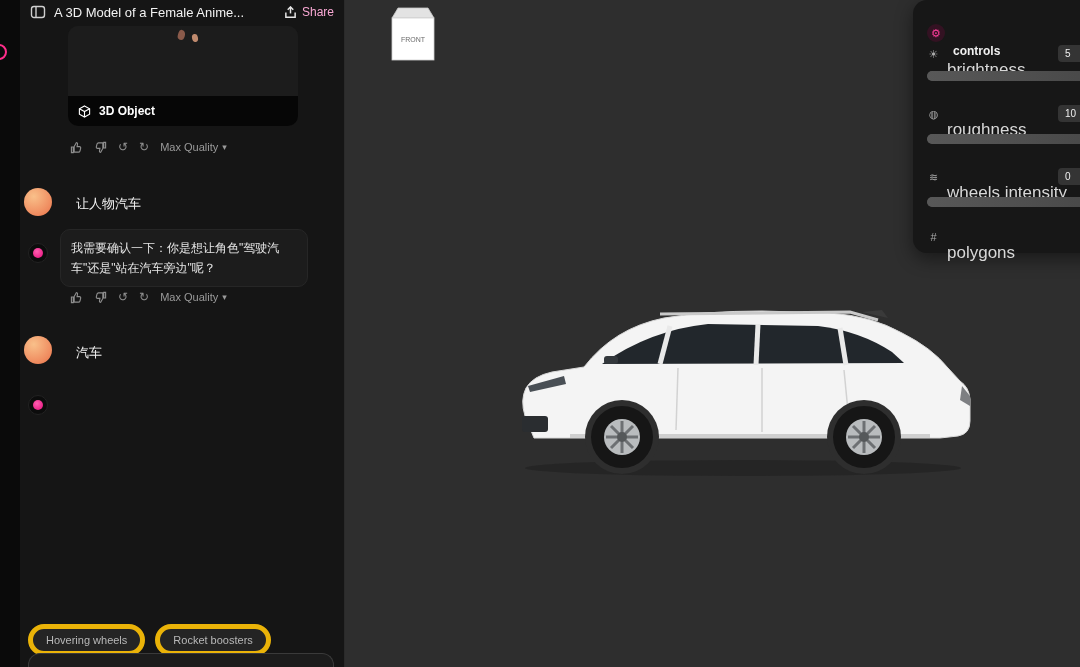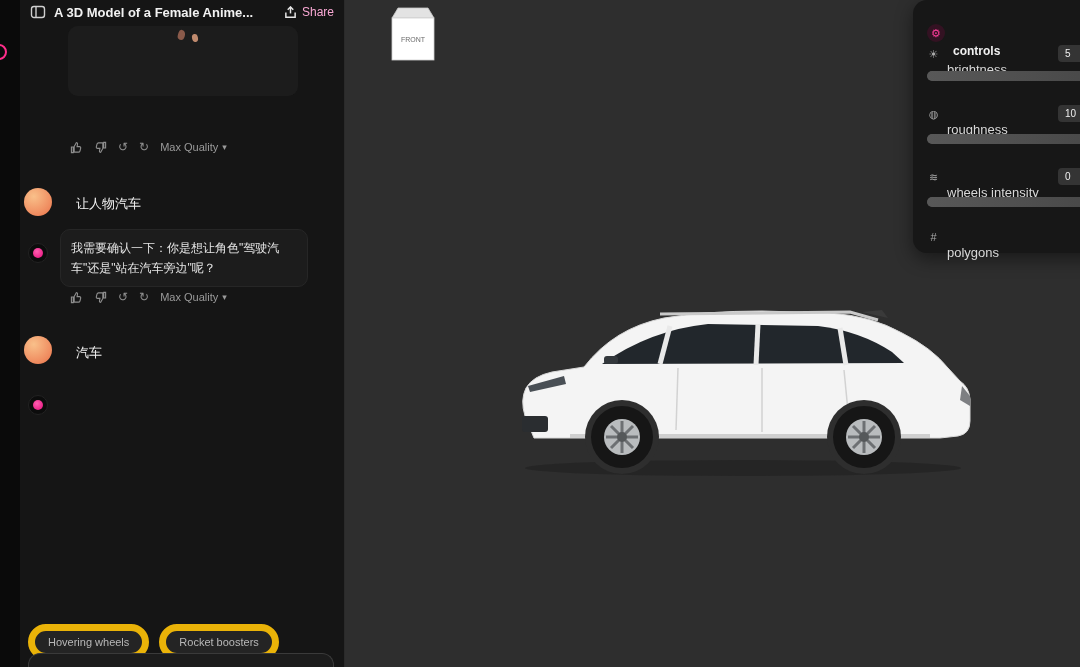--- a/index.html
+++ b/index.html
@@ -9,21 +9,21 @@
 
   
   .edge-strip { position:absolute; left:0; top:0; width:20px; height:667px; background:#0a0a0a; }
   .edge-logo { position:absolute; left:-9px; top:44px; width:16px; height:16px; border:2px solid #ff2d8a; border-radius:50%; }
 
   
   .sidebar { position:absolute; left:20px; top:0; width:325px; height:667px; background:#151515; border-right:1px solid #2a2a2a; }
 
   .sb-header { position:absolute; left:0; top:0; width:100%; height:24px; display:flex; align-items:center; padding:0 10px; gap:8px; }
   .hdr-icon { width:16px; height:16px; flex:0 0 auto; }
-  .sb-title { flex:1; font-size:13px; font-weight:bold; color:#f2f2f2; white-space:nowrap; overflow:hidden; text-overflow:ellipsis; }
+  .sb-title { flex:1; font-size:13px; font-weight:normal; color:#f2f2f2; white-space:nowrap; overflow:hidden; text-overflow:ellipsis; }
   .share-btn { display:flex; align-items:center; gap:5px; font-size:12px; font-weight:normal; color:#f9a8d4; cursor:pointer; }
 
   .object-card { position:absolute; left:48px; top:26px; width:230px; border-radius:10px; overflow:hidden; background:#1b1b1b; }
   .object-preview { position:relative; width:100%; height:70px; background:#1c1c1c; }
   .fig-a { position:absolute; left:110px; top:4px; width:7px; height:10px; background:#8a5a4a; border-radius:40% 60% 50% 50%; transform:rotate(18deg); }
   .fig-b { position:absolute; left:124px; top:8px; width:6px; height:8px; background:#c08a6e; border-radius:50%; transform:rotate(-12deg); }
   .object-label { display:flex; align-items:center; gap:8px; height:30px; padding:0 10px; background:#060606; font-size:12px; font-weight:bold; color:#fff; }
 
   .actions { position:absolute; display:flex; align-items:center; gap:11px; height:16px; color:#8f8f8f; }
   .actions-1 { left:50px; top:139px; }
@@ -37,37 +37,37 @@
   .avatar-bot { position:absolute; width:20px; height:20px; border-radius:50%; background:#0c0c0c; border:1px solid #222; display:flex; align-items:center; justify-content:center; }
   .avatar-bot .dot { width:10px; height:10px; border-radius:50%; background:radial-gradient(circle at 40% 35%, #ff5fb0, #e40b7a); }
 
   .user-text { position:absolute; left:48px; font-size:13px; color:#f2f2f2;margin-left:8px; }
   .bot-card { position:absolute; left:40px; width:248px; background:#1c1c1c; border:1px solid #262626; border-radius:10px; padding:9px 10px; font-size:12px; line-height:1.65; color:#e6e6e6; }
 
   .gen-preview { margin-top:8px; width:100%; height:196px; border:1.5px solid #ff2d8a; border-radius:8px; background:#191919; position:relative; overflow:hidden; }
   .gen-preview svg { position:absolute; left:38px; top:92px; width:152px; height:62px; }
 
   .chips { position:absolute; left:8px; top:624px; display:flex; gap:10px; }
-  .chip { background:#242424; border:7px solid #eab308; border-radius:999px; padding:5px 13px; font-size:11px; color:#b8b8b8; white-space:nowrap; cursor:pointer; }
+  .chip { background:#242424; border:5px solid #eab308; border-radius:999px; padding:5px 13px; font-size:11px; color:#b8b8b8; white-space:nowrap; cursor:pointer; }
 
   .input-bar { position:absolute; left:8px; top:653px; width:306px; height:22px; background:#1c1c1c; border:1px solid #3a3a3a; border-bottom:none; border-radius:12px 12px 0 0; }
 
   
   .main { position:absolute; left:346px; top:0; width:734px; height:667px; background:#2e2e2e; }
   .gizmo { position:absolute; left:42px; top:6px; width:50px; height:56px; }
   .car-stage { position:absolute; left:164px; top:288px; width:466px; height:192px; }
 
   
   .controls { position:absolute; top:0; right:-40px; width:207px; height:253px; background:#171717; border-radius:14px; box-shadow:0 6px 18px rgba(0,0,0,.45); }
   .ctl-header { position:absolute; left:14px; top:8px; display:flex; align-items:center; gap:8px; }
   .gear-badge { width:18px; height:18px; border-radius:50%; background:#331222; display:flex; align-items:center; justify-content:center; font-size:11px; color:#ff3d9a; }
   .ctl-title { font-size:12px; font-weight:bold; color:#f0f0f0;margin-top:36px; }
   .ctl-row { position:absolute; left:14px; display:flex; align-items:center; gap:7px; height:16px; }
   .ctl-ic { width:13px; font-size:11px; color:#aaa; text-align:center; }
-  .ctl-label { font-size:13px; color:#d8d8d8;margin-top:31px; }
+  .ctl-label { font-size:17px; color:#d8d8d8;margin-top:31px; }
   .ctl-pill { position:absolute; left:145px; width:54px; height:17px; background:#343434; border-radius:4px; font-size:10px; color:#f0f0f0; line-height:17px; padding-left:7px; }
   .ctl-value { position:absolute; left:148px; font-size:11px; color:#e2e2e2; }
   .slider { position:absolute; left:14px; width:182px; height:10px; border-radius:5px; background:#494949; overflow:hidden; }
   .slider .fill { height:100%; width:100%; background:linear-gradient(90deg,#585858,#474747); border-radius:5px; }
   .r-bright  { top:46px; }  .s1 { top:71px; }
   .r-rough   { top:106px; } .s2 { top:134px; }
   .r-normal  { top:169px; } .s3 { top:197px; }
   .r-poly    { top:229px; }
   .pv-bright { top:45px; } .pv-rough { top:105px; } .pv-normal { top:168px; }
   .v-poly { top:231px;padding-left:36px; }
@@ -155,20 +155,27 @@
         </svg>
         <span>Share</span>
       </div>
     </div>
 
     <div class="object-card">
       <div class="object-preview">
         <div class="fig-a"></div>
         <div class="fig-b"></div>
       </div>
+      <div class="object-label">
+        <svg width="13" height="13" viewBox="0 0 14 14">
+          <path d="M7,1 L12.5,4 L12.5,10 L7,13 L1.5,10 L1.5,4 Z" fill="none" stroke="#ffffff" stroke-width="1.2"></path>
+          <path d="M1.5,4 L7,7 L12.5,4 M7,7 L7,13" fill="none" stroke="#ffffff" stroke-width="1.2"></path>
+        </svg>
+        <span>3D Object</span>
+      </div>
     </div>
 
     <div class="actions actions-1">
       <svg class="act-icon" viewBox="0 0 14 14">
         <path d="M1.5,6.5 h2 v6 h-2 z M4.5,12 h4.6 c.8,0 1.4-.5 1.6-1.2 l.8-3.2 c.2-.8-.4-1.6-1.3-1.6 H7.6 l.5-2.6 C8.3,2.4 7.6,1.6 6.8,1.8 L4.5,6 z" fill="none" stroke="#8f8f8f" stroke-width="1.2"></path>
       </svg>
       <svg class="act-icon" viewBox="0 0 14 14">
         <path d="M12.5,7.5 h-2 v-6 h2 z M9.5,2 H4.9 c-.8,0-1.4.5-1.6,1.2 l-.8,3.2 c-.2.8.4,1.6 1.3,1.6 h2.6 l-.5,2.6 c-.2,1 .5,1.8 1.3,1.6 L9.5,8 z" fill="none" stroke="#8f8f8f" stroke-width="1.2"></path>
       </svg>
       <span class="act-glyph">↺</span>

